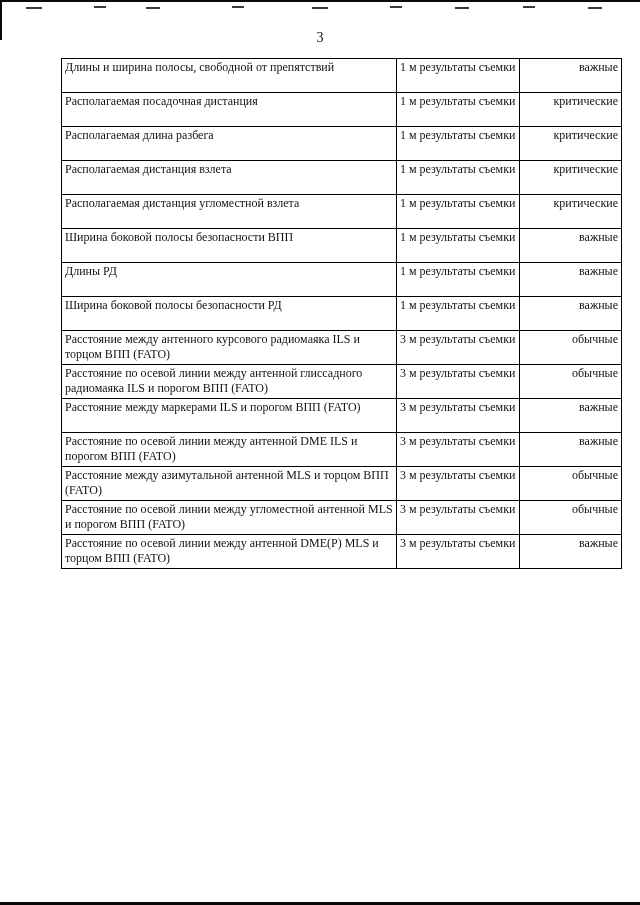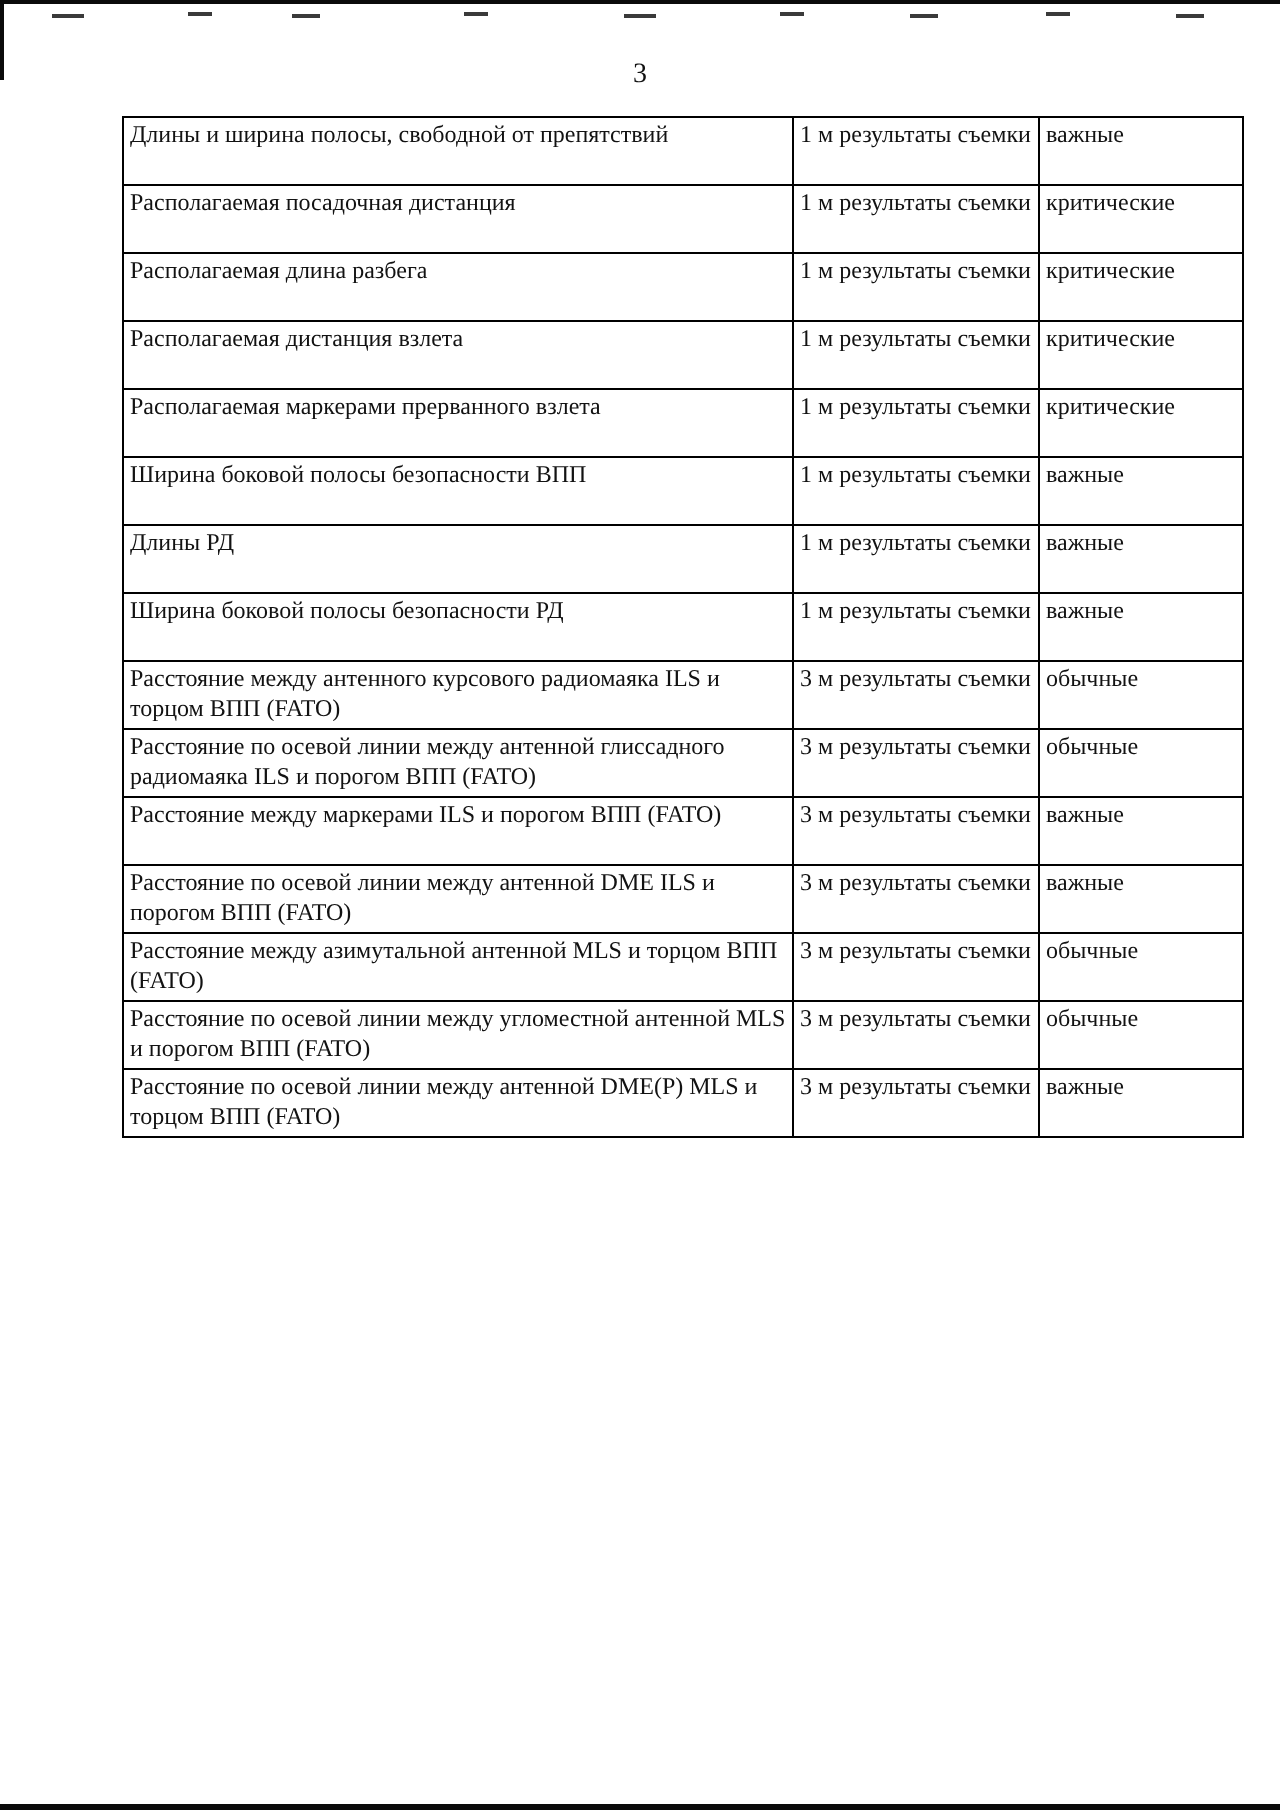--- a/index.html
+++ b/index.html
@@ -67,21 +67,21 @@
   td.col-name {
     width: 328px;
     text-align: left;
     height: 30px;
   }
   td.col-acc {
     width: 116px;
   }
   td.col-class {
     width: 95px;
-    text-align: left;
+    text-align: right;
   }
 </style>
 </head>
 <body>
 
 <div class="page">
 
   <div class="edge-top"></div>
   <div class="edge-bottom"></div>
   <div class="edge-left"></div>
@@ -117,21 +117,21 @@
     <td class="col-class">критические</td>
   </tr>
 
   <tr>
     <td class="col-name">Располагаемая дистанция взлета</td>
     <td class="col-acc">1 м результаты съемки</td>
     <td class="col-class">критические</td>
   </tr>
 
   <tr>
-    <td class="col-name">Располагаемая маркерами прерванного взлета</td>
+    <td class="col-name">Располагаемая дистанция угломестной взлета</td>
     <td class="col-acc">1 м результаты съемки</td>
     <td class="col-class">критические</td>
   </tr>
 
   <tr>
     <td class="col-name">Ширина боковой полосы безопасности ВПП</td>
     <td class="col-acc">1 м результаты съемки</td>
     <td class="col-class">важные</td>
   </tr>
 

